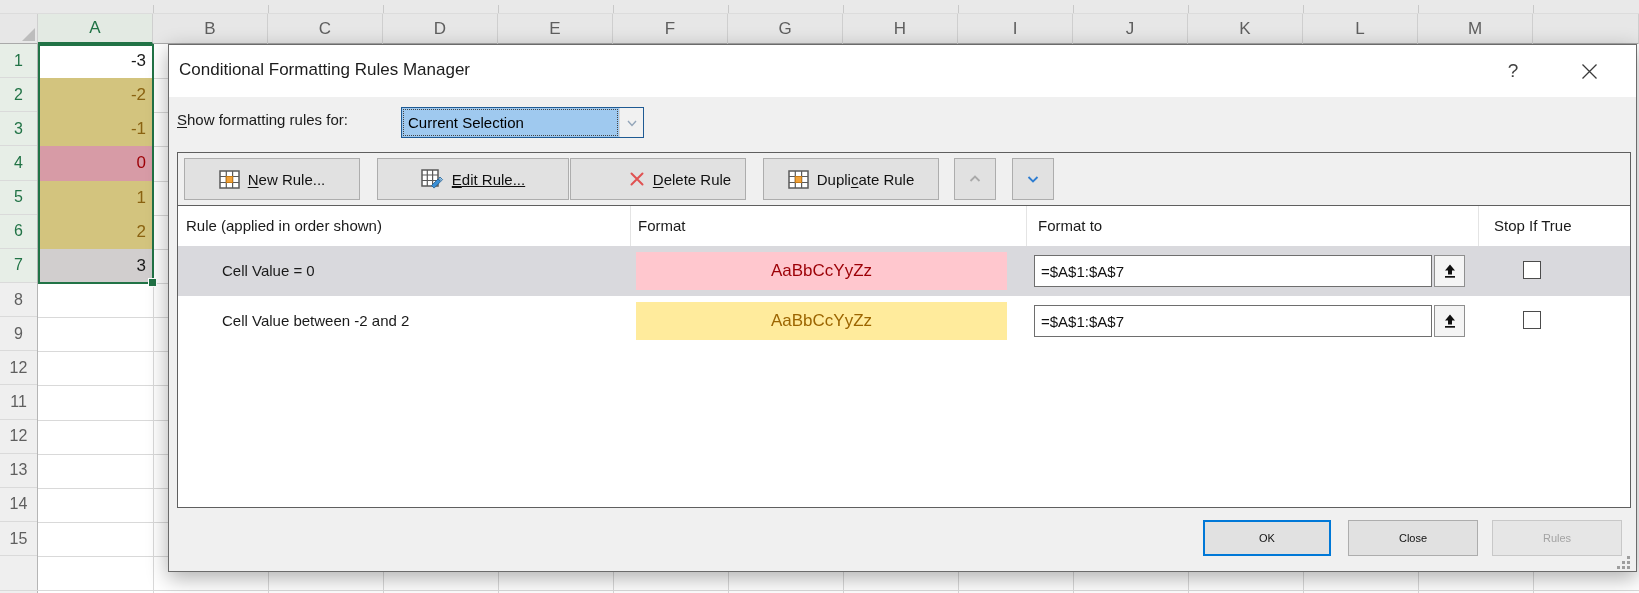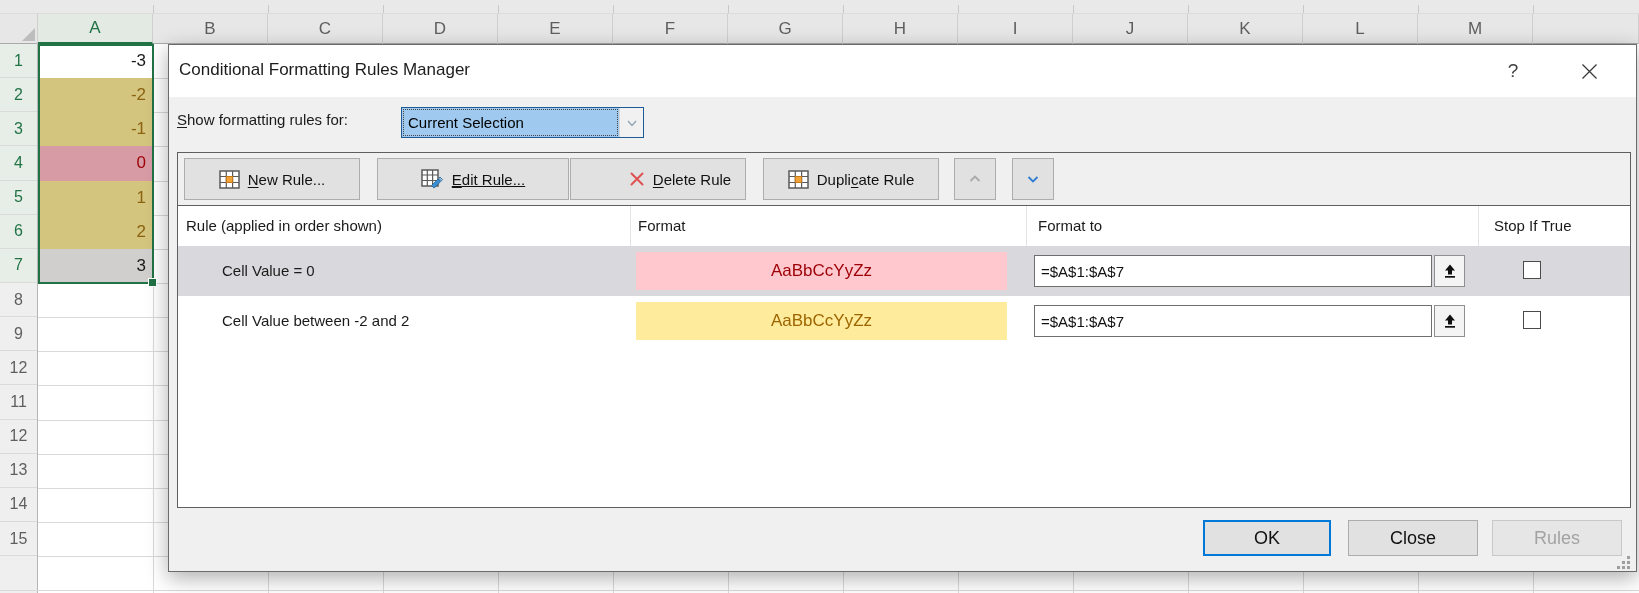--- a/index.html
+++ b/index.html
@@ -54,21 +54,21 @@
   .rule-row{position:absolute;left:0;right:0;height:50px;}
   .rule-row.sel{background:#D9D9DD;}
   .rule-text{position:absolute;left:44px;line-height:50px;font-size:15px;color:#1A1A1A;white-space:nowrap;}
   .swatch{position:absolute;left:458px;top:6px;width:371px;height:38px;display:flex;align-items:center;justify-content:center;font-size:17px;}
   .applies-input{position:absolute;left:856px;top:9px;width:398px;height:32px;border:1px solid #6E6E6E;background:#fff;
     font-size:15px;padding:0 6px;box-sizing:border-box;font-family:inherit;color:#111;}
   .range-btn{position:absolute;left:1256px;top:9px;width:31px;height:32px;background:#F4F4F4;border:1px solid #8F8F8F;
     box-sizing:border-box;display:flex;align-items:center;justify-content:center;}
   .cb{position:absolute;left:1345px;top:15px;width:18px;height:18px;background:#fff;border:1px solid #4B4B4B;box-sizing:border-box;}
   .ft-btn{position:absolute;top:475px;height:36px;background:#E1E1E1;border:1px solid #ADADAD;box-sizing:border-box;
-    display:flex;align-items:center;justify-content:center;font-size:18px;color:#111;font-family:inherit;cursor:default;}
+    display:flex;align-items:center;justify-content:center;font-size:11px;color:#111;font-family:inherit;cursor:default;}
   .ok{left:1034px;width:128px;border:2px solid #0078D7;}
   .closeb{left:1179px;width:130px;}
   .apply{left:1323px;width:130px;color:#A3A3A3;border-color:#C8C8C8;background:#E6E6E6;}
   .grip{position:absolute;left:1448px;top:511px;width:3px;height:3px;
     box-shadow:10px 0 #9E9E9E,5px 5px #9E9E9E,10px 5px #9E9E9E,0 10px #9E9E9E,5px 10px #9E9E9E,10px 10px #9E9E9E;}
   u{text-underline-offset:2px;}
 </style>
 </head>
 <body>
 

